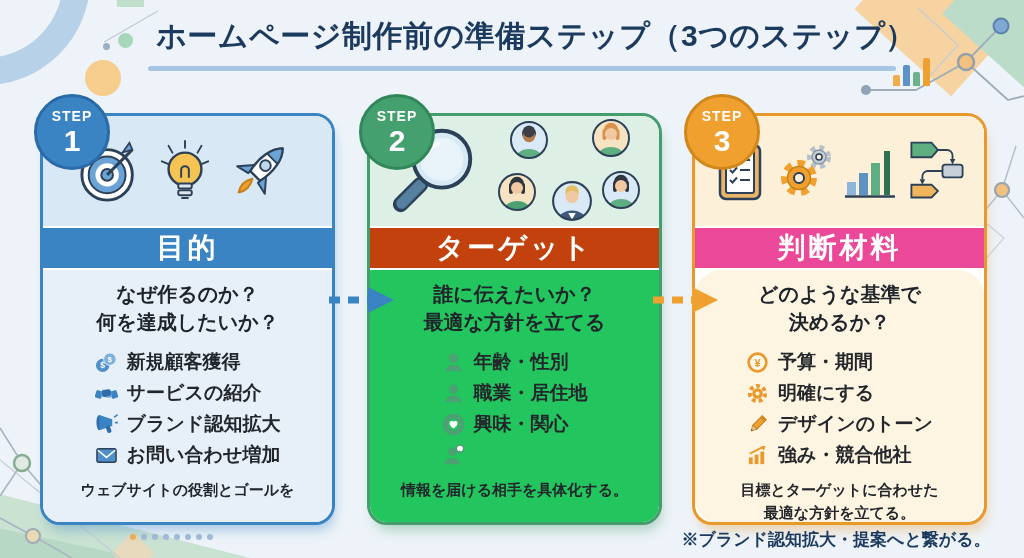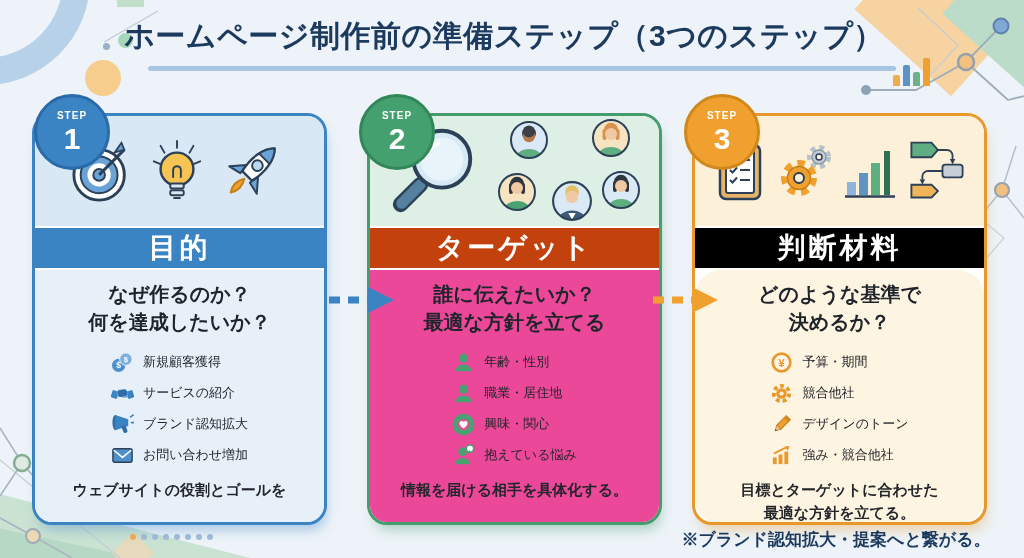--- a/index.html
+++ b/index.html
@@ -19,67 +19,67 @@
   .ring::after { content:""; position:absolute; left:-27px; top:-27px; width:210px; height:210px;
           border-radius:50%; border:27px solid transparent; border-right-color:#bfdfca;
           transform:rotate(-45deg); }
   .tilt { transform:rotate(42deg); }
   .bars { display:flex; align-items:flex-end; gap:3px; }
   .bars span { display:block; width:7px; border-radius:2px 2px 0 0; }
   .dotrow { display:flex; gap:5px; }
   .dotrow span { width:6px; height:6px; border-radius:50%; }
 
   
-  .title { left:124px; top:16px; width:760px; text-align:center;
+  .title { left:156px; top:16px; width:760px; text-align:center;
            font-size:30px; font-weight:800; color:#1c3a5e; letter-spacing:0.5px; z-index:2; }
   .title-underline { left:148px; top:66px; width:748px; height:5px; border-radius:3px;
            background:#a6c6e4; z-index:2; }
 
   
   .card { top:113px; width:295px; height:412px; border-radius:20px; border:3px solid;
           overflow:hidden; display:flex; flex-direction:column; z-index:2; background:#fff; }
-  .card.blue   { left:32px;  border-color:#3b84c4; box-shadow:3px 9px 12px -4px rgba(59,132,196,.38); }
+  .card.blue   { left:40px;  border-color:#3b84c4; box-shadow:3px 9px 12px -4px rgba(59,132,196,.38); }
   .card.green  { left:367px; border-color:#459c6c; box-shadow:3px 9px 12px -4px rgba(69,156,108,.38); }
   .card.orange { left:692px; border-color:#e9992b; box-shadow:3px 9px 12px -4px rgba(233,153,43,.38); }
 
   .icon-area { height:112px; flex:none; display:flex; align-items:center; justify-content:center;
                gap:12px; border-bottom:2px solid #fff; }
   .blue  .icon-area { background:#d9e8f5; }
   .green .icon-area { background:#def0e5; }
   .orange .icon-area { background:#fcf0d8; }
 
   .band { height:42px; flex:none; display:flex; align-items:center; justify-content:center;
           color:#fff; font-size:28px; font-weight:800; letter-spacing:3px;
           border-bottom:2px solid #fff; }
   .blue  .band { background:#3b84c4; }
   .green .band { background:#c2410c; }
-  .orange .band { background:#000000; }
+  .orange .band { background:#ec4899; }
 
   .card-body { flex:1; padding-top:10px; }
   .blue  .card-body { background:#e7f0f9; }
-  .green .card-body { background:#ec4899; }
+  .green .card-body { background:#22c55e; }
   .orange .card-body { background:#fdf4e1;border-radius:26px; }
 
   .question { text-align:center; font-size:20px; font-weight:800; line-height:1.4; color:#20242b; }
   .question span { display:block;text-align:center; }
 
   ul.items { list-style:none; width:fit-content; margin:12px auto 0 auto; }
   .item { display:flex; align-items:center; gap:9px; height:28px; margin:3px 0; }
   .li-icon { width:23px; height:23px; flex:none; display:flex; align-items:center; justify-content:center; }
-  .li-label { font-size:13px; font-weight:400; color:#23262b; white-space:nowrap; }
+  .li-label { font-size:19px; font-weight:700; color:#23262b; white-space:nowrap; }
 
   .summary { margin-top:10px; text-align:center; font-size:15px; font-weight:800;
              line-height:1.5; color:#23262b; }
   .summary span { display:block; }
   .summary span:empty { display:none; }
 
   
   .step-badge { width:76px; height:76px; border-radius:50%; display:flex; flex-direction:column;
                 align-items:center; justify-content:center; color:#fff; z-index:4; top:94px; }
-  .step-badge .s { font-size:10px; font-weight:700; letter-spacing:1px; line-height:1; }
+  .step-badge .s { font-size:14px; font-weight:700; letter-spacing:1px; line-height:1; }
   .step-badge .n { font-size:30px; font-weight:800; line-height:1; margin-top:3px; }
   .badge-blue   { left:34px;  background:#3b84c4; border:3px solid #2a6aa8; }
   .badge-green  { left:359px; background:#44a06e; border:3px solid #31875a; }
   .badge-orange { left:684px; background:#f0a02e; border:3px solid #d0871b; }
 
   
   .flow-arrow { top:285px; z-index:3; }
 
   
   .footnote { left:678px; top:528px; width:316px; text-align:center;
@@ -367,21 +367,20 @@
       </li>
       <li class="item">
         <span class="li-icon">
           <svg width="23" height="23" viewBox="0 0 24 24">
             <circle cx="11" cy="8" r="4.5" fill="#4aa171"></circle>
             <path d="M3 21 a8 6.5 0 0 1 16 0 z" fill="#4aa171"></path>
             <circle cx="18.8" cy="4.8" r="3.8" fill="#fff" stroke="#4aa171" stroke-width="1.6"></circle>
             <polygon points="16.6,7.8 19.6,8.9 18.6,6.4" fill="#4aa171"></polygon>
           </svg>
         </span>
-        <span class="li-label">抱えている悩み</span>
       </li>
     </ul>
     <div class="summary">
       <span>情報を届ける相手を具体化する。</span>
 
     </div>
   </div>
 </section>
 
 <section class="abs card orange">
@@ -441,21 +440,21 @@
         <span class="li-label">予算・期間</span>
       </li>
       <li class="item">
         <span class="li-icon">
           <svg width="23" height="23" viewBox="0 0 24 24">
             <circle cx="12" cy="12" r="8" fill="none" stroke="#e9992b" stroke-width="4" stroke-dasharray="4 3.2"></circle>
             <circle cx="12" cy="12" r="5.5" fill="#e9992b"></circle>
             <circle cx="12" cy="12" r="2.2" fill="#fdf4e1"></circle>
           </svg>
         </span>
-        <span class="li-label">競合他社</span>
+        <span class="li-label">明確にする</span>
       </li>
       <li class="item">
         <span class="li-icon">
           <svg width="23" height="23" viewBox="0 0 24 24">
             <g transform="rotate(45 12 12)">
               <rect x="9" y="2" width="6" height="14" fill="#f0a02e" stroke="#b87a1c" stroke-width="1"></rect>
               <rect x="9" y="2" width="6" height="3.5" fill="#d88a1f"></rect>
               <polygon points="9,16 15,16 12,21.5" fill="#e8c79a" stroke="#b87a1c" stroke-width="0.8"></polygon>
               <polygon points="11,19.7 13,19.7 12,21.5" fill="#6b4a23"></polygon>
             </g>

